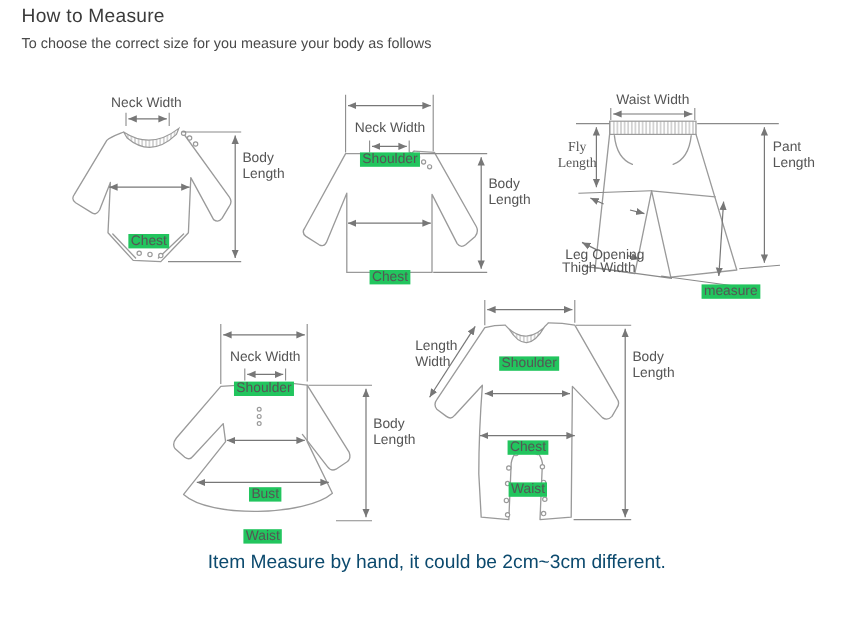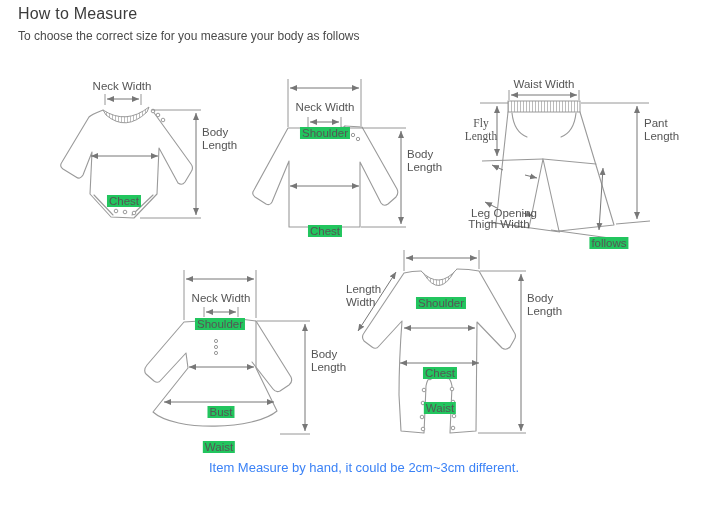--- a/index.html
+++ b/index.html
@@ -1,20 +1,20 @@
 <!DOCTYPE html>
 <html><head>
 <meta charset="utf-8">
 <style>
   html,body{margin:0;padding:0;}
   body{background:#ffffff;font-family:"Liberation Sans",sans-serif;}
   #page{position:relative;width:713px;height:518px;background:#fff;overflow:hidden;}
   #title{position:absolute;left:18px;top:5px;font-size:16px;font-weight:400;color:#3b3b3b;letter-spacing:.2px;}
   #subtitle{position:absolute;left:18px;top:29px;font-size:12px;color:#4a4a4a;}
-  #footer{position:absolute;left:15px;right:0;top:460px;text-align:center;font-size:13px;color:#3b82f6;}
+  #footer{position:absolute;left:15px;right:0;top:460px;text-align:center;font-size:16px;color:#0c4a6e;}
   svg.canvas{position:absolute;left:0;top:0;z-index:1;}
   .lbl{position:absolute;z-index:2;font-size:11.5px;line-height:1.08;color:#555;white-space:nowrap;}
   .ctr{transform:translateX(-50%);}
   .bg{background:#22c55e;padding:0 2px;margin-top:45px;}
   .two{white-space:normal;line-height:1.1;}
   .tc{text-align:center;}
   .g{stroke:#9a9a9a;stroke-width:1.1;fill:none;stroke-linejoin:round;stroke-linecap:round;}
   .m{stroke:#777;stroke-width:1;fill:none;}
   .r{stroke:#8a8a8a;stroke-width:.9;fill:none;}
   .sn{stroke:#9a9a9a;stroke-width:1;fill:#fff;}
@@ -148,21 +148,21 @@
 
   <span class="lbl ctr bg" style="left:325px;top:82px;">Shoulder</span>
   <span class="lbl ctr" style="left:325px;top:101px;">Neck Width</span>
   <span class="lbl ctr bg" style="left:325px;top:180px;">Chest</span>
   <span class="lbl two" style="left:407px;top:148px;width:46px;">Body Length</span>
 
   <span class="lbl ctr" style="left:544px;top:78px;">Waist Width</span>
   <span class="lbl ctr two tc" style="left:481px;top:117px;width:46px;font-family:Liberation Serif, serif;">Fly Length</span>
   <span class="lbl ctr" style="left:499px;top:170px;margin-top:48px;">Thigh Width</span>
   <span class="lbl ctr" style="left:504px;top:207px;text-align:center;">Leg Opening</span>
-  <span class="lbl ctr bg" style="left:609px;top:192px;">follows</span>
+  <span class="lbl ctr bg" style="left:609px;top:192px;">measure</span>
   <span class="lbl two" style="left:644px;top:117px;width:46px;">Pant Length</span>
 
   <span class="lbl ctr bg" style="left:220px;top:273px;">Shoulder</span>
   <span class="lbl ctr" style="left:221px;top:292px;">Neck Width</span>
   <span class="lbl ctr bg" style="left:221px;top:361px;text-align:right;">Bust</span>
   <span class="lbl ctr bg" style="left:219px;top:396px;">Waist</span>
   <span class="lbl two" style="left:311px;top:348px;width:46px;">Body Length</span>
 
   <span class="lbl ctr bg" style="left:441px;top:252px;">Shoulder</span>
   <span class="lbl two" style="left:346px;top:283px;width:40px;">Length Width</span>

